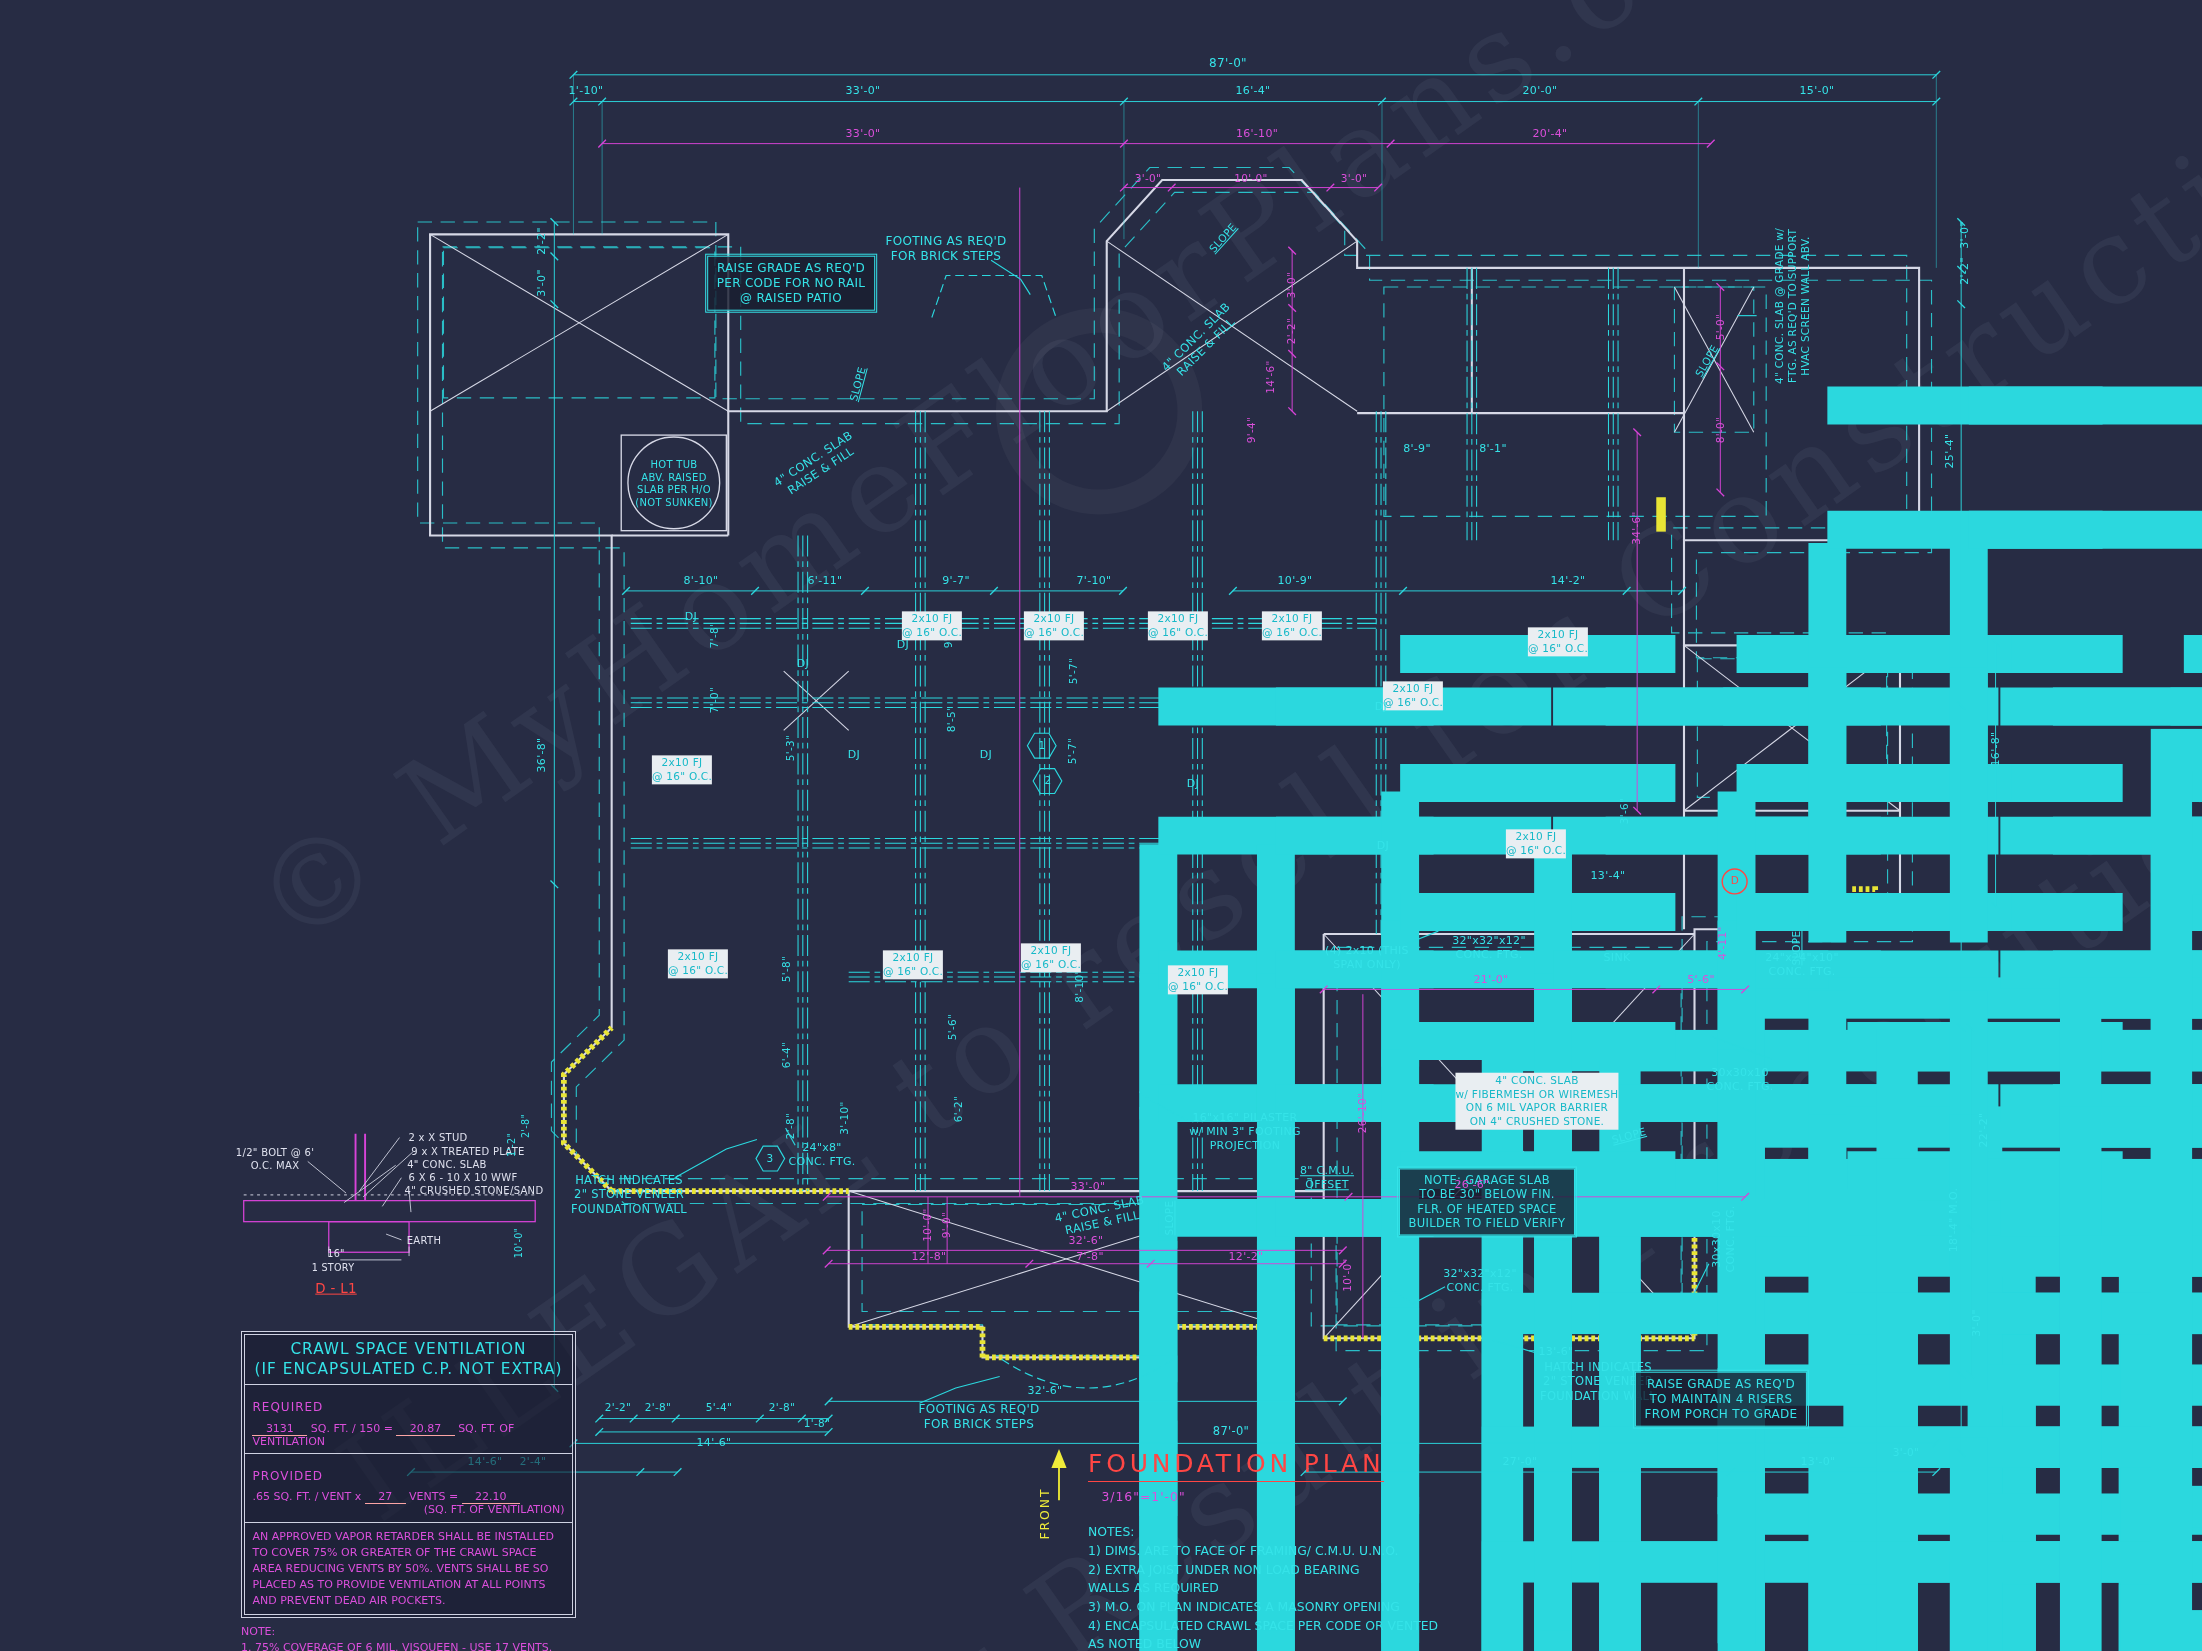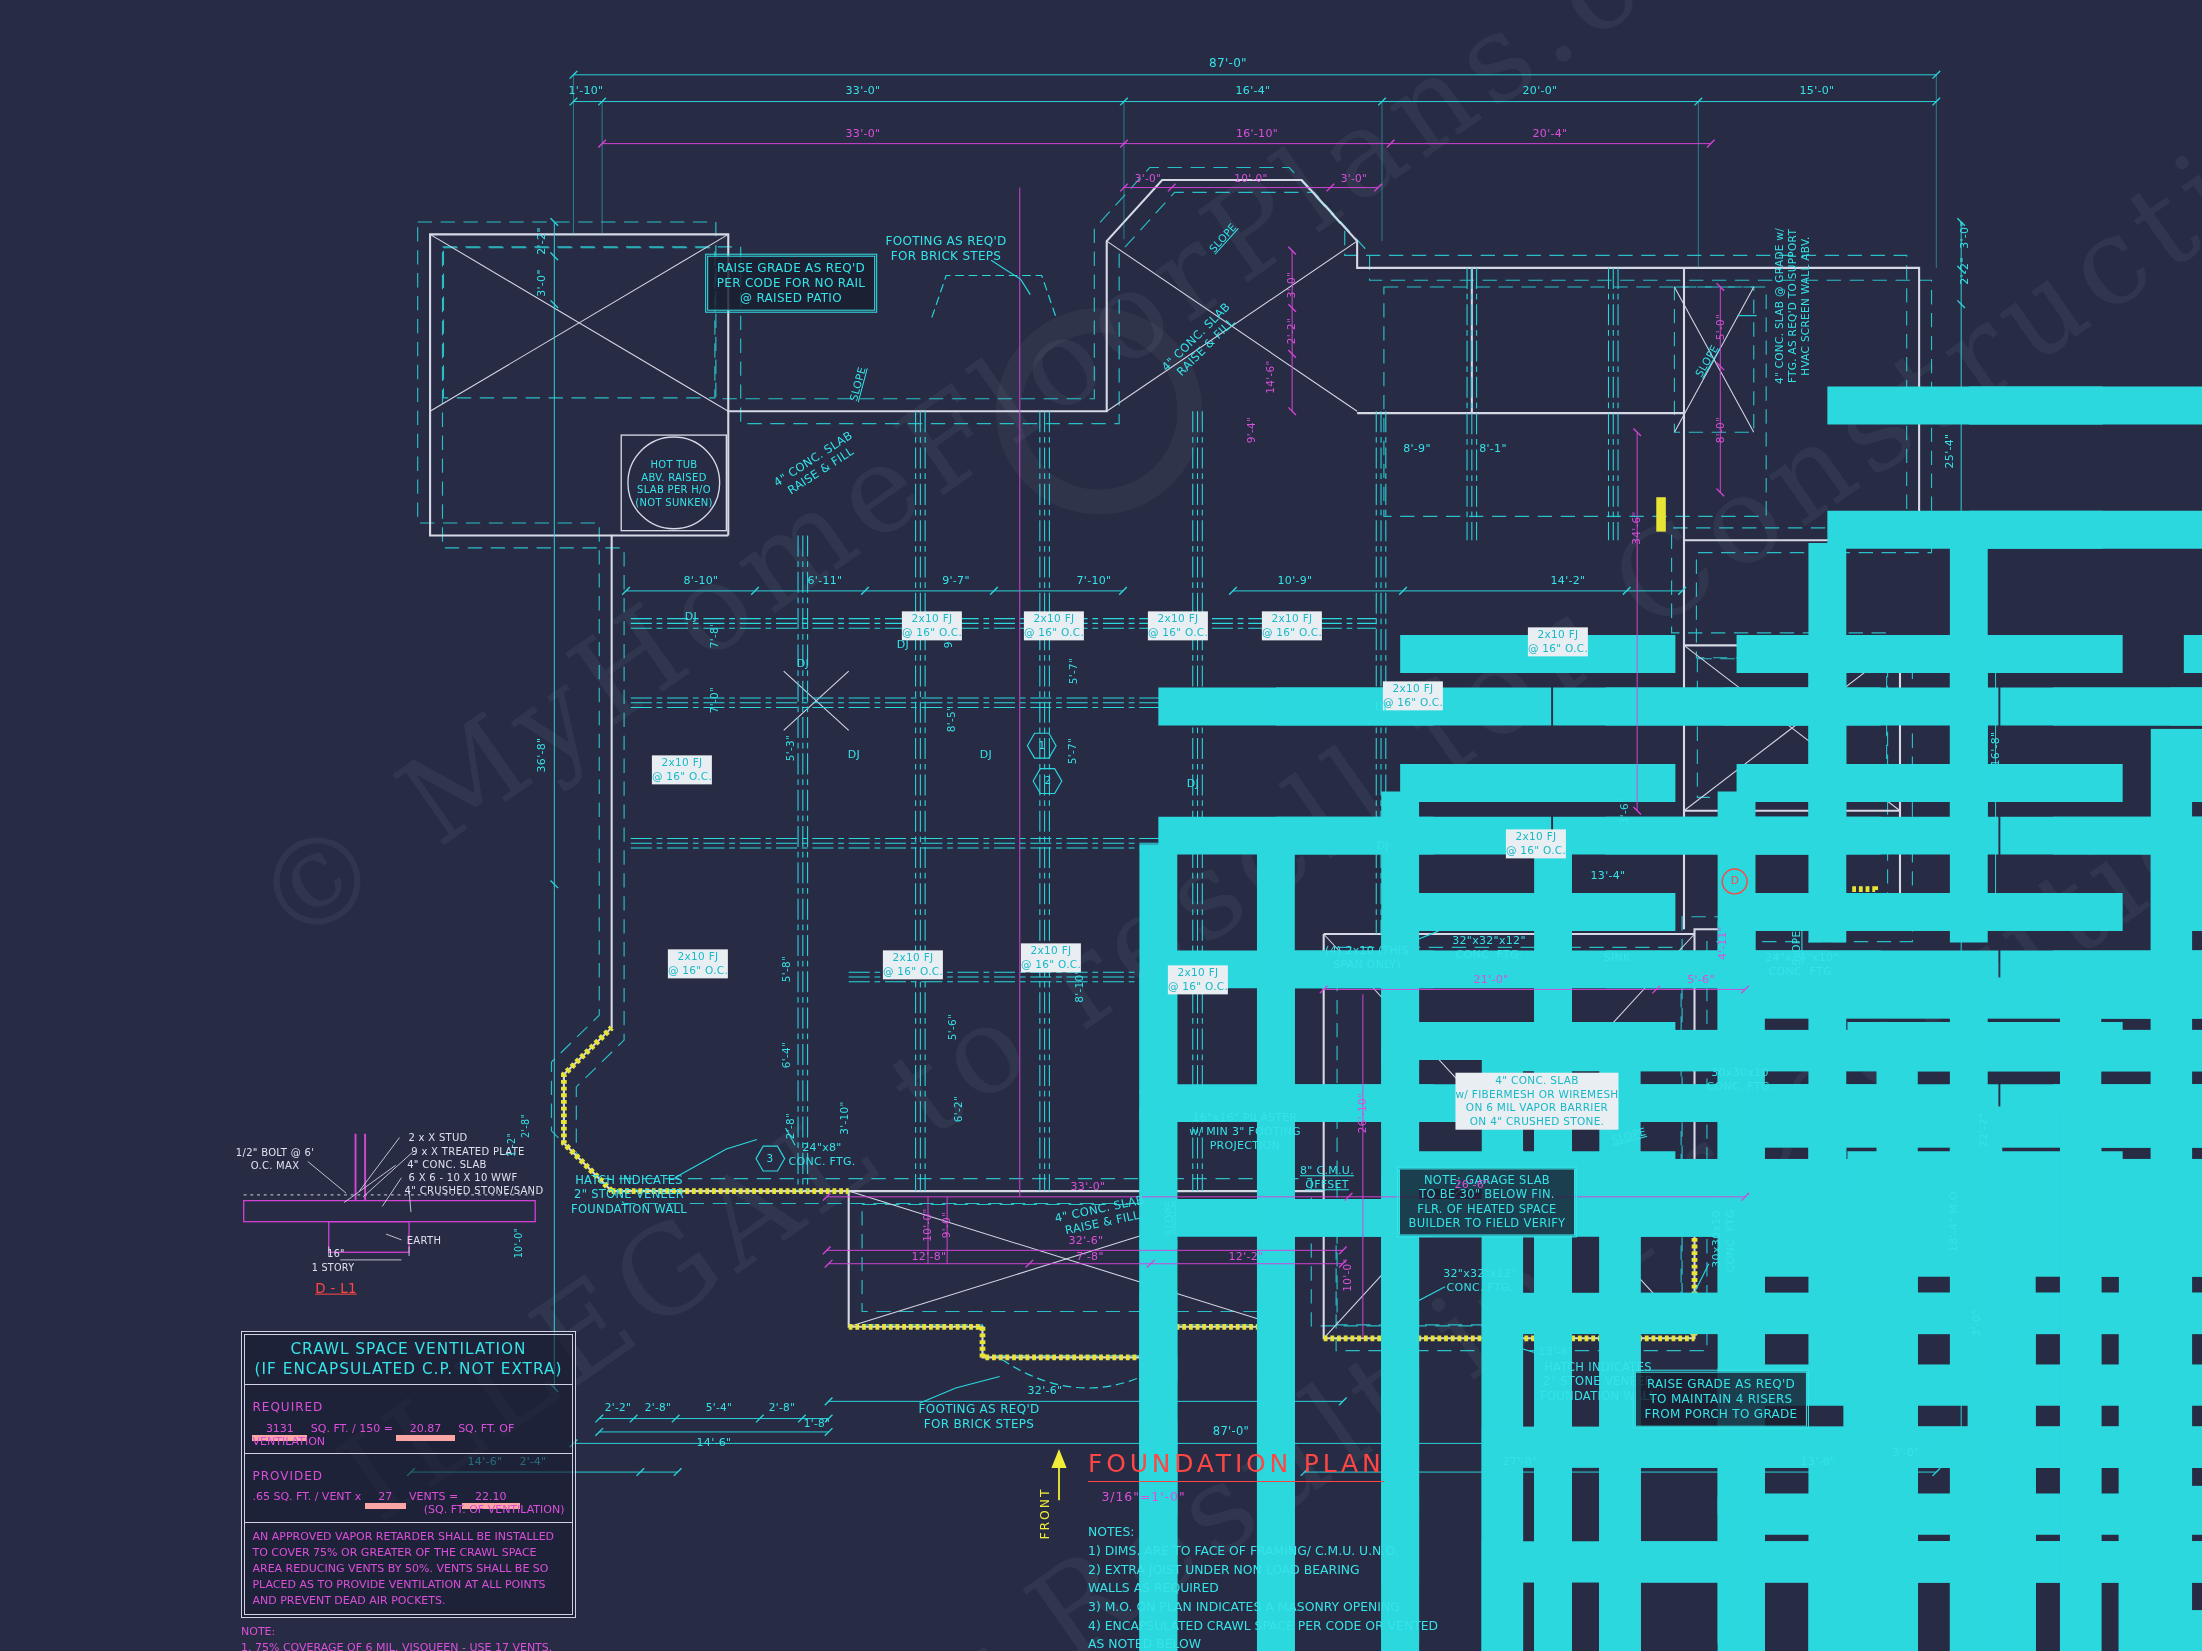--- a/index.html
+++ b/index.html
@@ -28,21 +28,21 @@
   .bgw{background:#e9eef2;color:#17b9c8;padding:1px 0;line-height:1.3;}
   
   #vent-table{position:absolute;left:241px;top:1331px;width:335px;color:#db4fdb;}
   .vt-outer{border:1.9px solid #cfd2e2;padding:1.9px;background:rgba(25,29,48,.6);}
   .vt-inner{border:1px solid #cfd2e2;}
   .vt-title{color:#35e3e8;font-size:15.3px;text-align:center;letter-spacing:1px;
             padding:4.8px 1.9px;border-bottom:1px solid #cfd2e2;line-height:1.3;}
   .vt-sec{padding:5.7px 7.6px;font-size:11px;border-bottom:1px solid #cfd2e2;}
   .vt-sec:last-child{border-bottom:none;}
   .vt-head{font-size:12px;letter-spacing:1px;margin-bottom:7.6px;margin-top:9px;}
-  .uv{border-bottom:6px solid #fca5a5;padding:0 13.4px;}
+  .uv{border-bottom:1px solid #fca5a5;padding:0 13.4px;}
   .vt-note{margin-top:5.7px;font-size:11px;color:#db4fdb;line-height:1.45;}
   
   #title-block{position:absolute;left:1088px;top:1449px;}
   .tb-title{color:#ff4644;font-size:25px;letter-spacing:3.8px;
             border-bottom:1.9px solid #ff4644;padding-bottom:2.9px;display:inline-block;}
   .tb-scale{color:#db4fdb;font-size:12.4px;margin:7.6px 0 0 13.4px;letter-spacing:1px;}
   .tb-notes{color:#35e3e8;font-size:12.4px;margin-top:19px;line-height:1.5;}
   .tb-note-item{white-space:pre-line;}
   #front-label{position:absolute;left:1019px;top:1506px;color:#f0ec3a;font-size:12.4px;
                letter-spacing:1.9px;transform:rotate(-90deg);}

